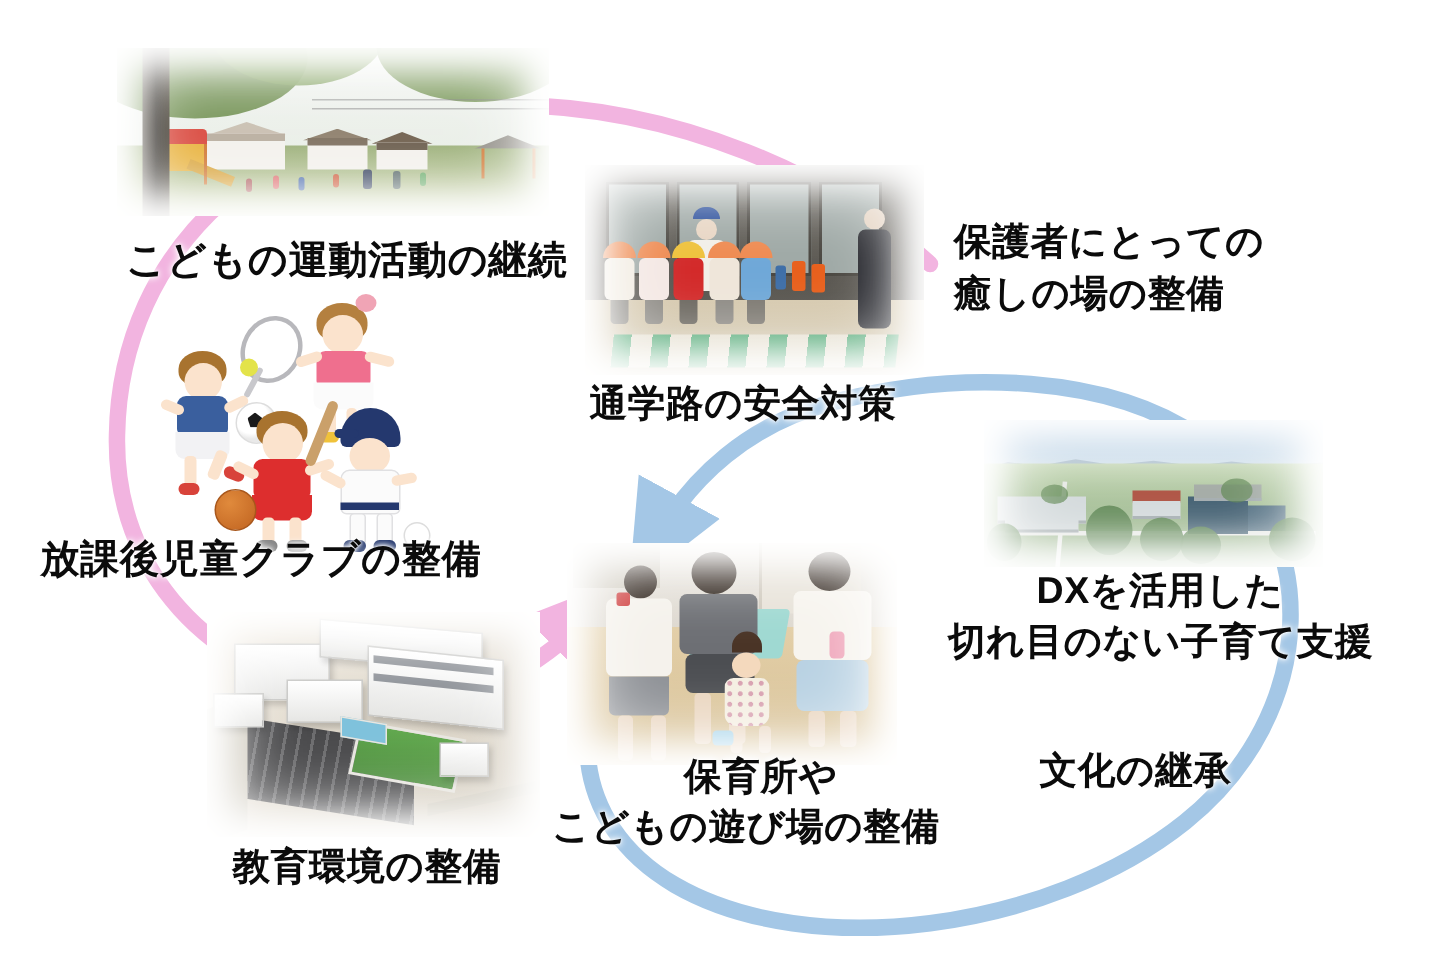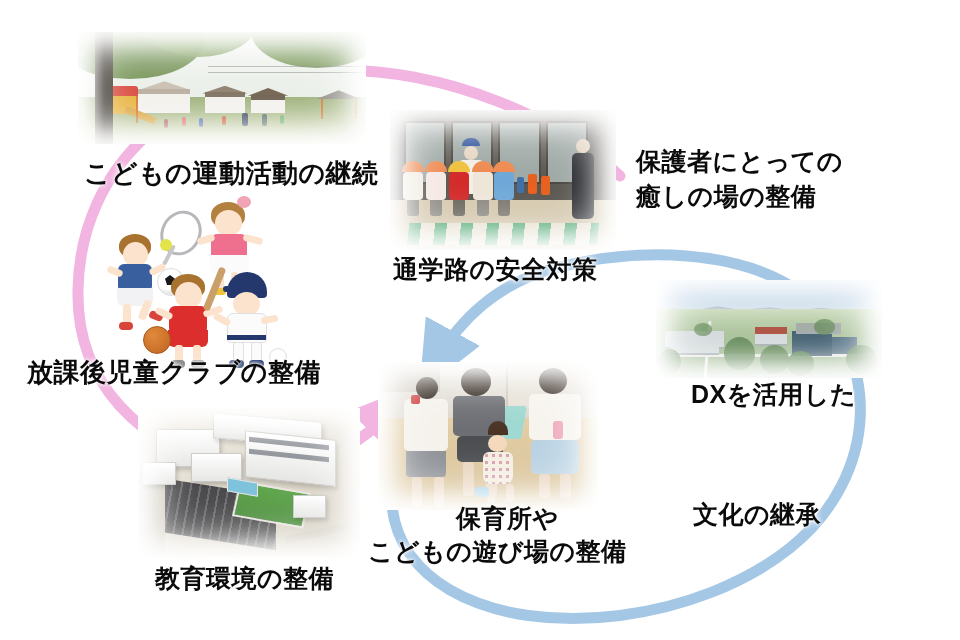--- a/index.html
+++ b/index.html
@@ -419,20 +419,21 @@
   <div class="label" style="left:84px;top:157px;font-size:26px;">こどもの運動活動の継続</div>
 
   <div class="label" style="left:636px;top:146px;font-size:25px;">保護者にとっての</div>
   <div class="label" style="left:636px;top:181px;font-size:25px;">癒しの場の整備</div>
 
   <div class="label" style="left:393px;top:254px;font-size:25px;">通学路の安全対策</div>
 
   <div class="label" style="left:27px;top:356px;font-size:26px;">放課後児童クラブの整備</div>
 
   <div class="label" style="left:691px;top:379px;font-size:25px;">DXを活用した</div>
+  <div class="label" style="left:632px;top:413px;font-size:25px;">切れ目のない子育て支援</div>
 
   <div class="label" style="left:155px;top:563px;font-size:25px;">教育環境の整備</div>
 
   <div class="label" style="left:456px;top:503px;font-size:25px;">保育所や</div>
   <div class="label" style="left:368px;top:536px;font-size:25px;">こどもの遊び場の整備</div>
 
   <div class="label" style="left:693px;top:499px;font-size:25px;">文化の継承</div>
 
 </div>
 

